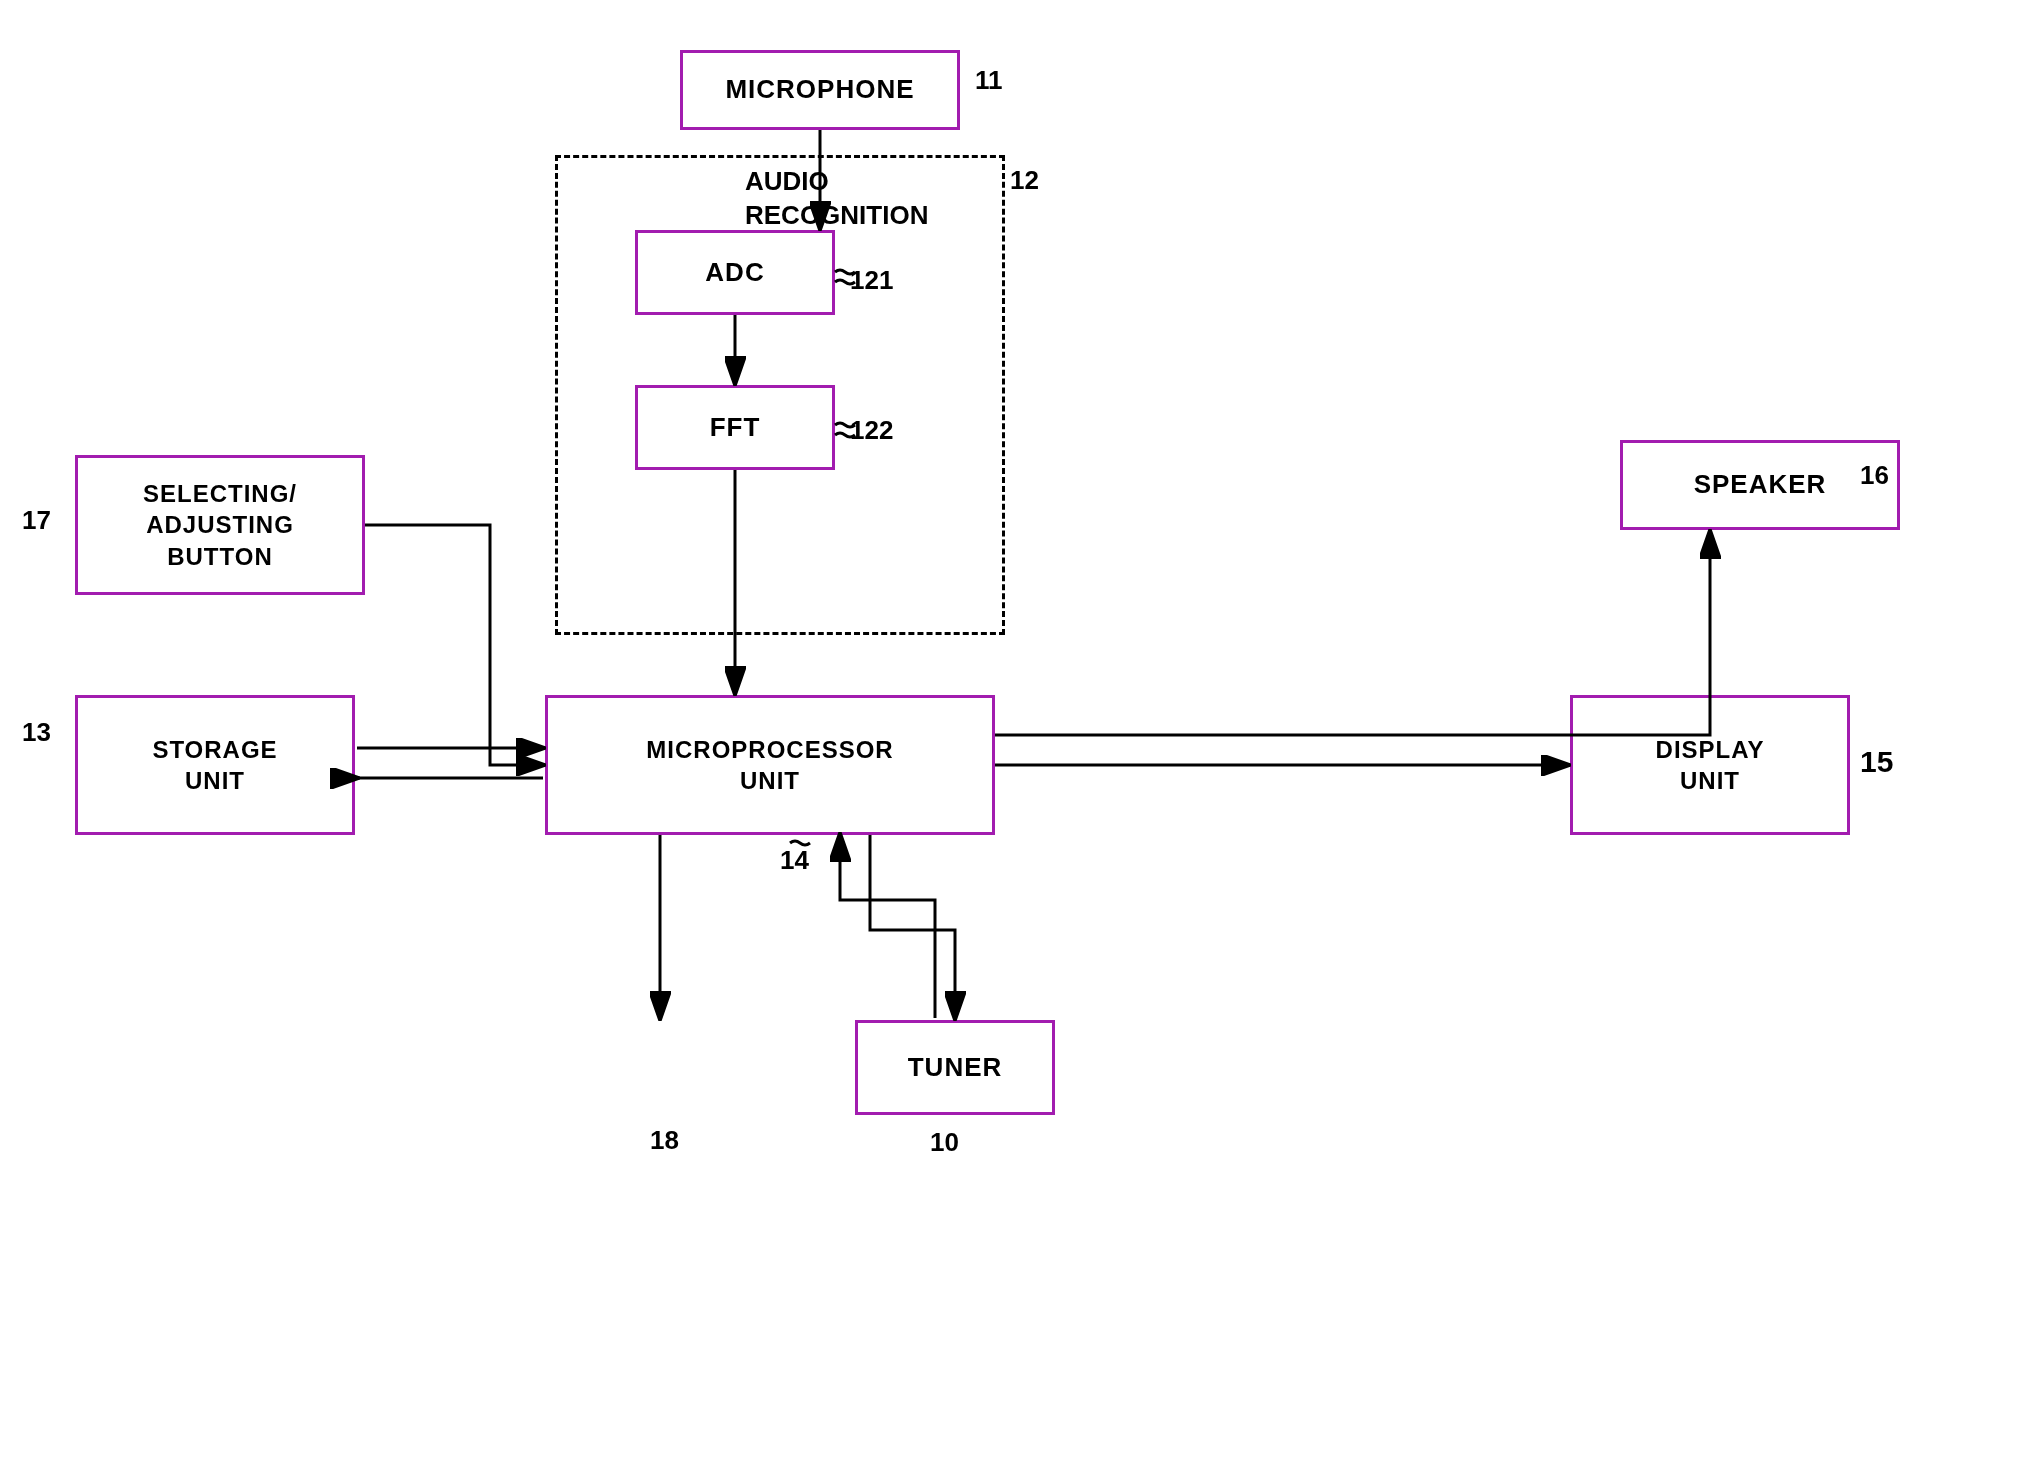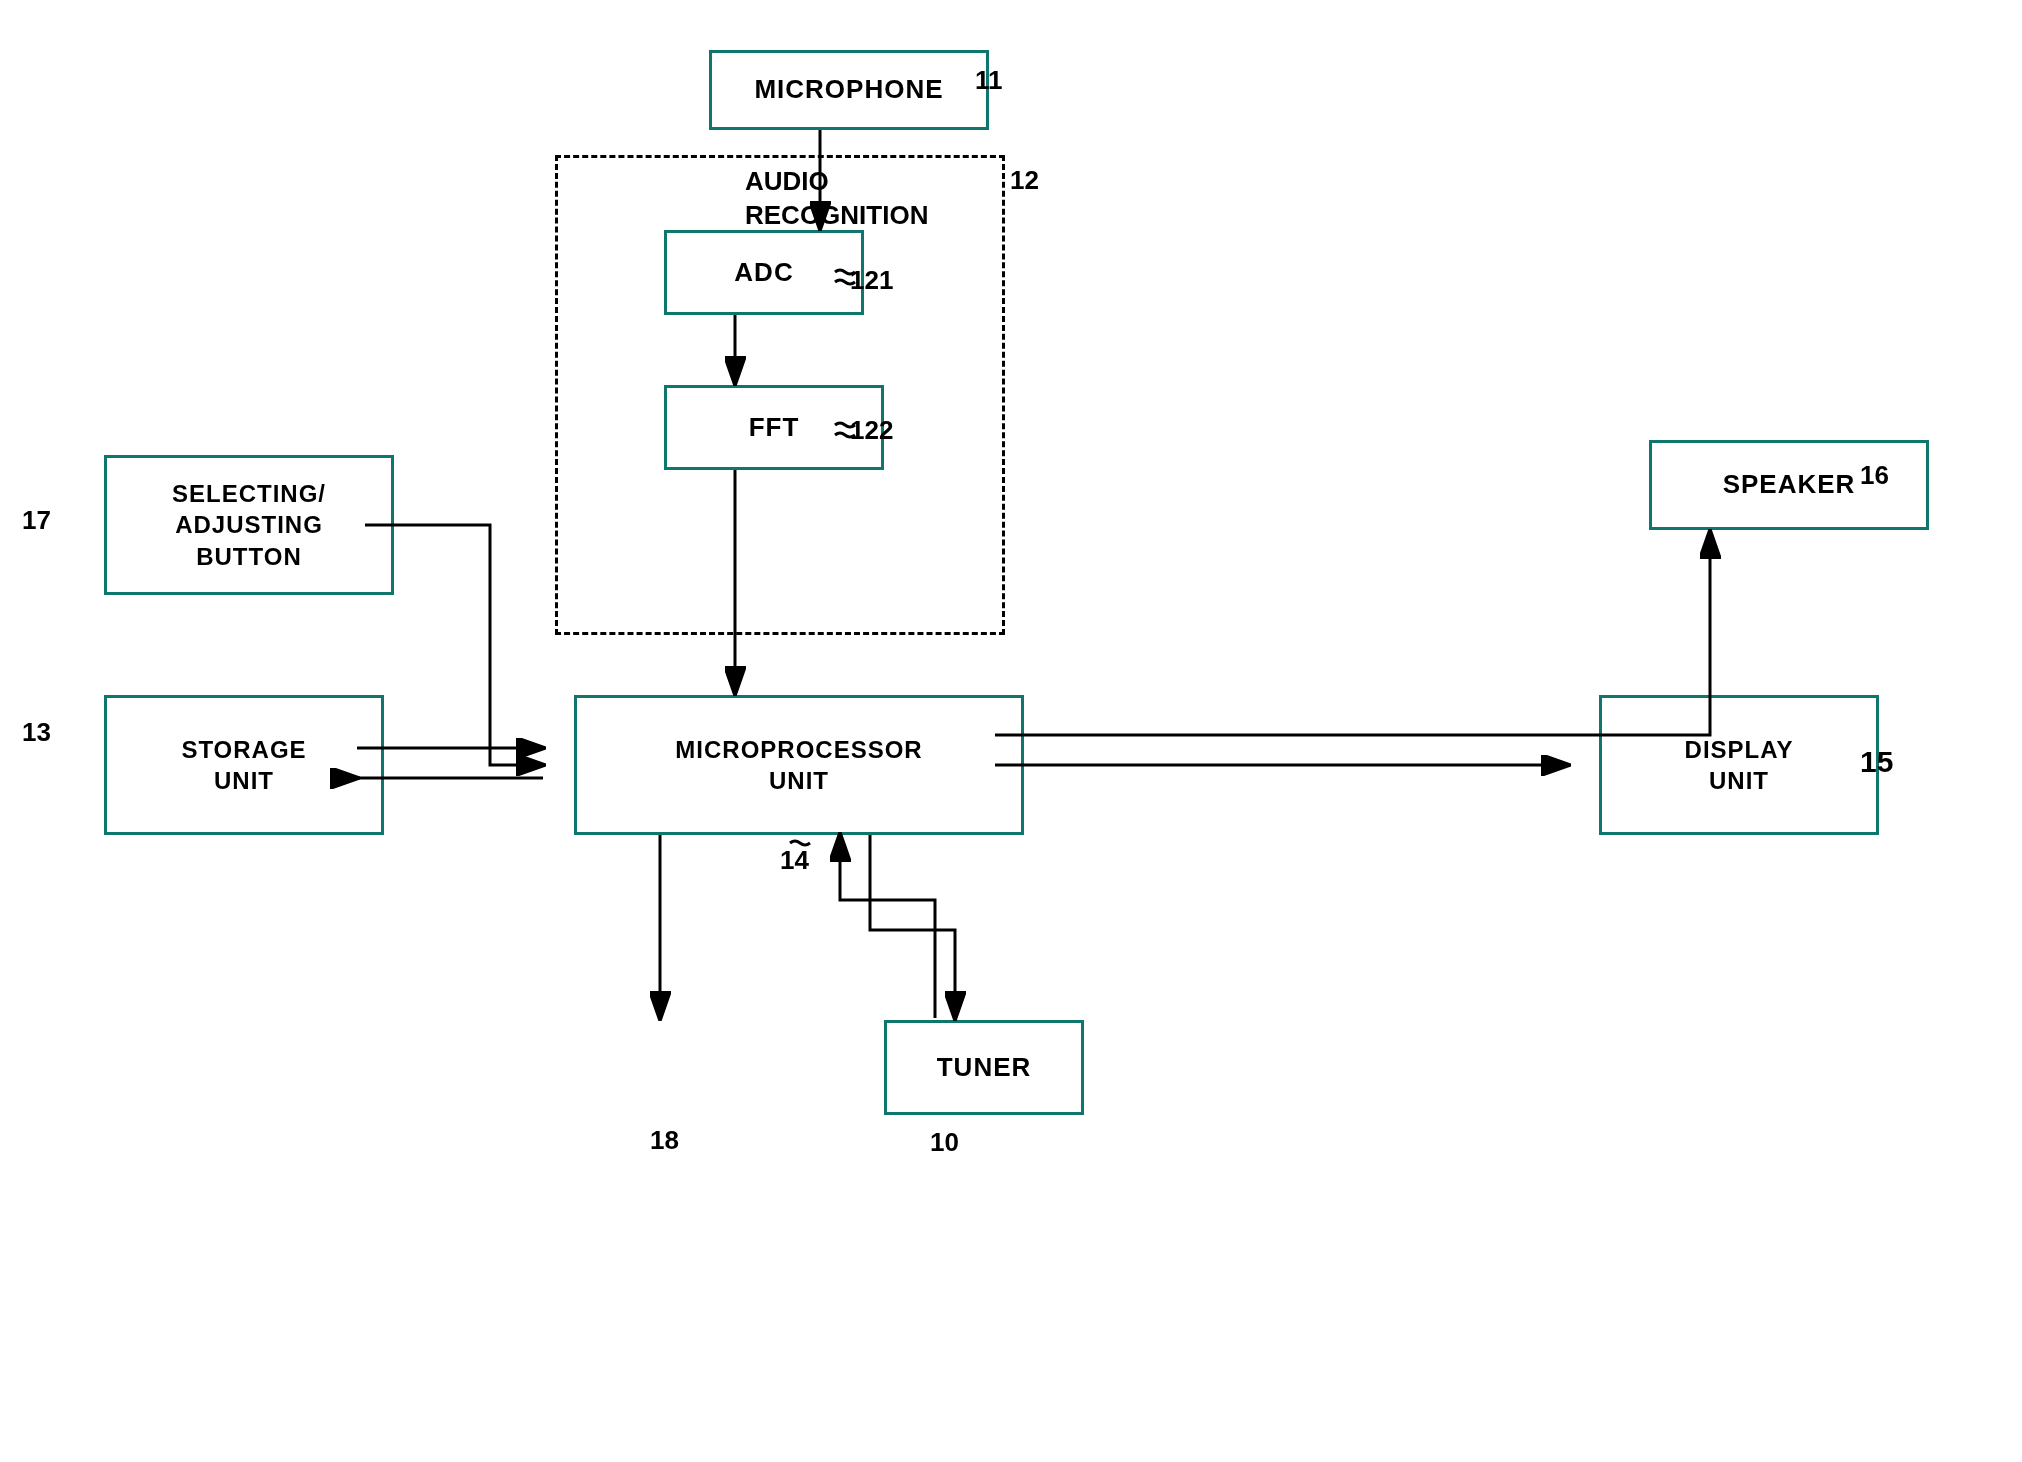--- a/index.html
+++ b/index.html
@@ -14,31 +14,30 @@
 
     .diagram-container {
       position: absolute;
       top: 0; left: 0;
       width: 2022px;
       height: 1462px;
     }
 
     .block {
       position: absolute;
-      border: 3px solid #0f766e;
+      border: 3px solid #a21caf;
       background: #fff;
       display: flex;
       align-items: center;
       justify-content: center;
       text-align: center;
       font-size: 28px;
       font-weight: bold;
       letter-spacing: 1px;
       line-height: 1.3;
-      margin-left: 29px;
     }
 
     .dashed-box {
       position: absolute;
       border: 3px dashed #000;
       background: transparent;
     }
 
     .label {
       position: absolute;
@@ -85,21 +84,21 @@
   </div>
 
   <span class="label" style="left:1010px; top:165px; font-size:26px;">12</span>
 
   <div class="block" style="left:635px; top:230px; width:200px; height:85px; font-size:26px;">
     ADC
   </div>
 
   <span class="label" style="left:850px; top:265px; font-size:26px;">121</span>
 
-  <div class="block" style="left:635px; top:385px; width:220px; height:85px; font-size:26px;">
+  <div class="block" style="left:635px; top:385px; width:200px; height:85px; font-size:26px;">
     FFT
   </div>
 
   <span class="label" style="left:850px; top:415px; font-size:26px;">122</span>
 
   <div class="block" style="left:75px; top:455px; width:290px; height:140px; font-size:24px;">
     SELECTING/<br>ADJUSTING<br>BUTTON
   </div>
 
   <span class="label" style="left:22px; top:505px; font-size:26px;">17</span>

